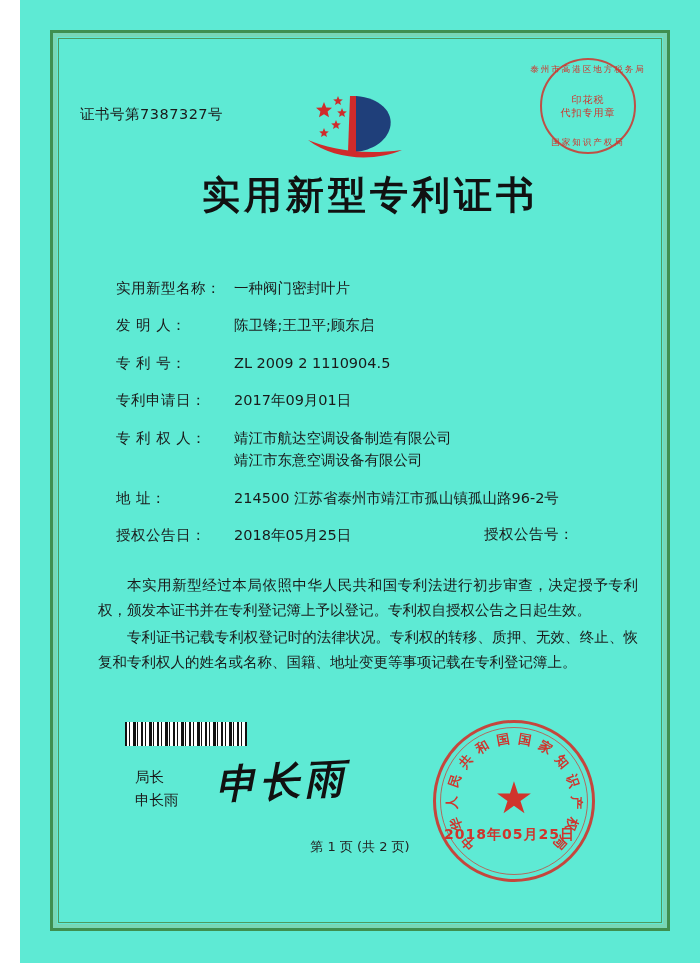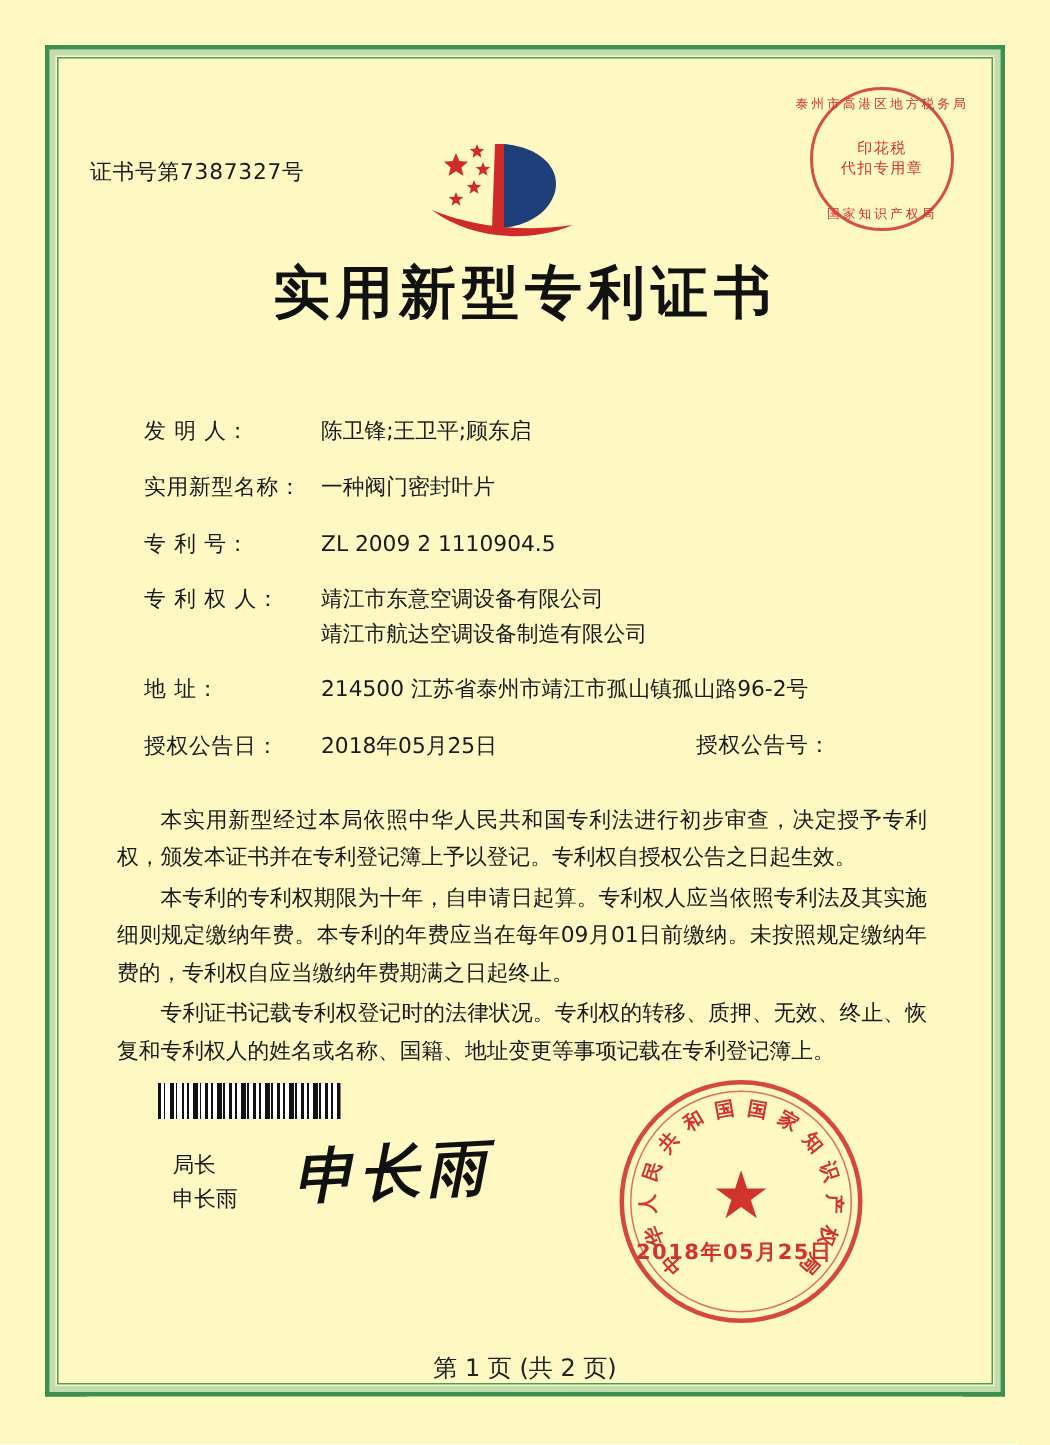--- a/index.html
+++ b/index.html
@@ -11,21 +11,22 @@
     width: 700px;
     height: 963px;
     font-family: "DejaVu Sans", "Liberation Sans", sans-serif;
     color: #1a1a1a;
     position: relative;
     overflow: hidden;
   }
   .page {
     position: absolute;
     inset: 0;
-    background: #fef9c3;
+    background: #5eead4;
+    margin-left: 20px;
   }
   
   .frame-outer {
     position: absolute;
     left: 30px;
     top: 30px;
     right: 30px;
     bottom: 32px;
     border: 3px solid #3f8f4f;
     border-radius: 2px;
@@ -272,23 +273,23 @@
     color: #d0342c;
     font-size: 14px;
     letter-spacing: 1px;
     font-weight: bold;
   }
 
   .page-footer {
     position: absolute;
     left: 0;
     right: 0;
-    top: 902px;
+    top: 838px;
     text-align: center;
-    font-size: 16px;
+    font-size: 13px;
     color: #222;
   }
 </style>
 </head>
 <body>
 
 <div class="page">
 
   <div class="frame-band"></div>
   <div class="frame-outer"></div>
@@ -325,59 +326,62 @@
 
   <div class="content">
 
     <div class="cert-no">证书号第7387327号</div>
 
     <div class="doc-title">实用新型专利证书</div>
 
     <div class="fields">
 
       <div class="field-row">
+        <div class="field-label">实用新型名称：</div>
+        <div class="field-value">一种阀门密封叶片</div>
+      </div>
+
+      <div class="field-row">
         <div class="field-label">发 明 人：</div>
         <div class="field-value">陈卫锋;王卫平;顾东启</div>
       </div>
 
       <div class="field-row">
-        <div class="field-label">实用新型名称：</div>
-        <div class="field-value">一种阀门密封叶片</div>
-      </div>
-
-      <div class="field-row">
         <div class="field-label">专 利 号：</div>
         <div class="field-value">ZL 2009 2 1110904.5</div>
       </div>
 
+      <div class="field-row">
+        <div class="field-label">专利申请日：</div>
+        <div class="field-value">2017年09月01日</div>
+      </div>
 
       <div class="field-row">
         <div class="field-label">专 利 权 人：</div>
         <div class="field-value">
+          <span class="line2">靖江市航达空调设备制造有限公司</span>
           <span class="line2">靖江市东意空调设备有限公司</span>
-          <span class="line2">靖江市航达空调设备制造有限公司</span>
         </div>
       </div>
 
       <div class="field-row">
         <div class="field-label">地    址：</div>
         <div class="field-value">214500 江苏省泰州市靖江市孤山镇孤山路96-2号</div>
       </div>
 
       <div class="field-row two-col">
         <div class="field-label">授权公告日：</div>
         <div class="field-value">2018年05月25日</div>
         <div class="second-label">授权公告号：</div>
       </div>
 
     </div>
 
     <div class="paragraphs">
       <p>本实用新型经过本局依照中华人民共和国专利法进行初步审查，决定授予专利权，颁发本证书并在专利登记簿上予以登记。专利权自授权公告之日起生效。</p>
-      <p>本专利的专利权期限为十年，自申请日起算。专利权人应当依照专利法及其实施细则规定缴纳年费。本专利的年费应当在每年09月01日前缴纳。未按照规定缴纳年费的，专利权自应当缴纳年费期满之日起终止。</p>
       <p>专利证书记载专利权登记时的法律状况。专利权的转移、质押、无效、终止、恢复和专利权人的姓名或名称、国籍、地址变更等事项记载在专利登记簿上。</p>
     </div>
 
   </div>
 
   <div class="barcode"></div>
 
   <div class="signature-block">
     <div>局长</div>
     <div>申长雨</div>

